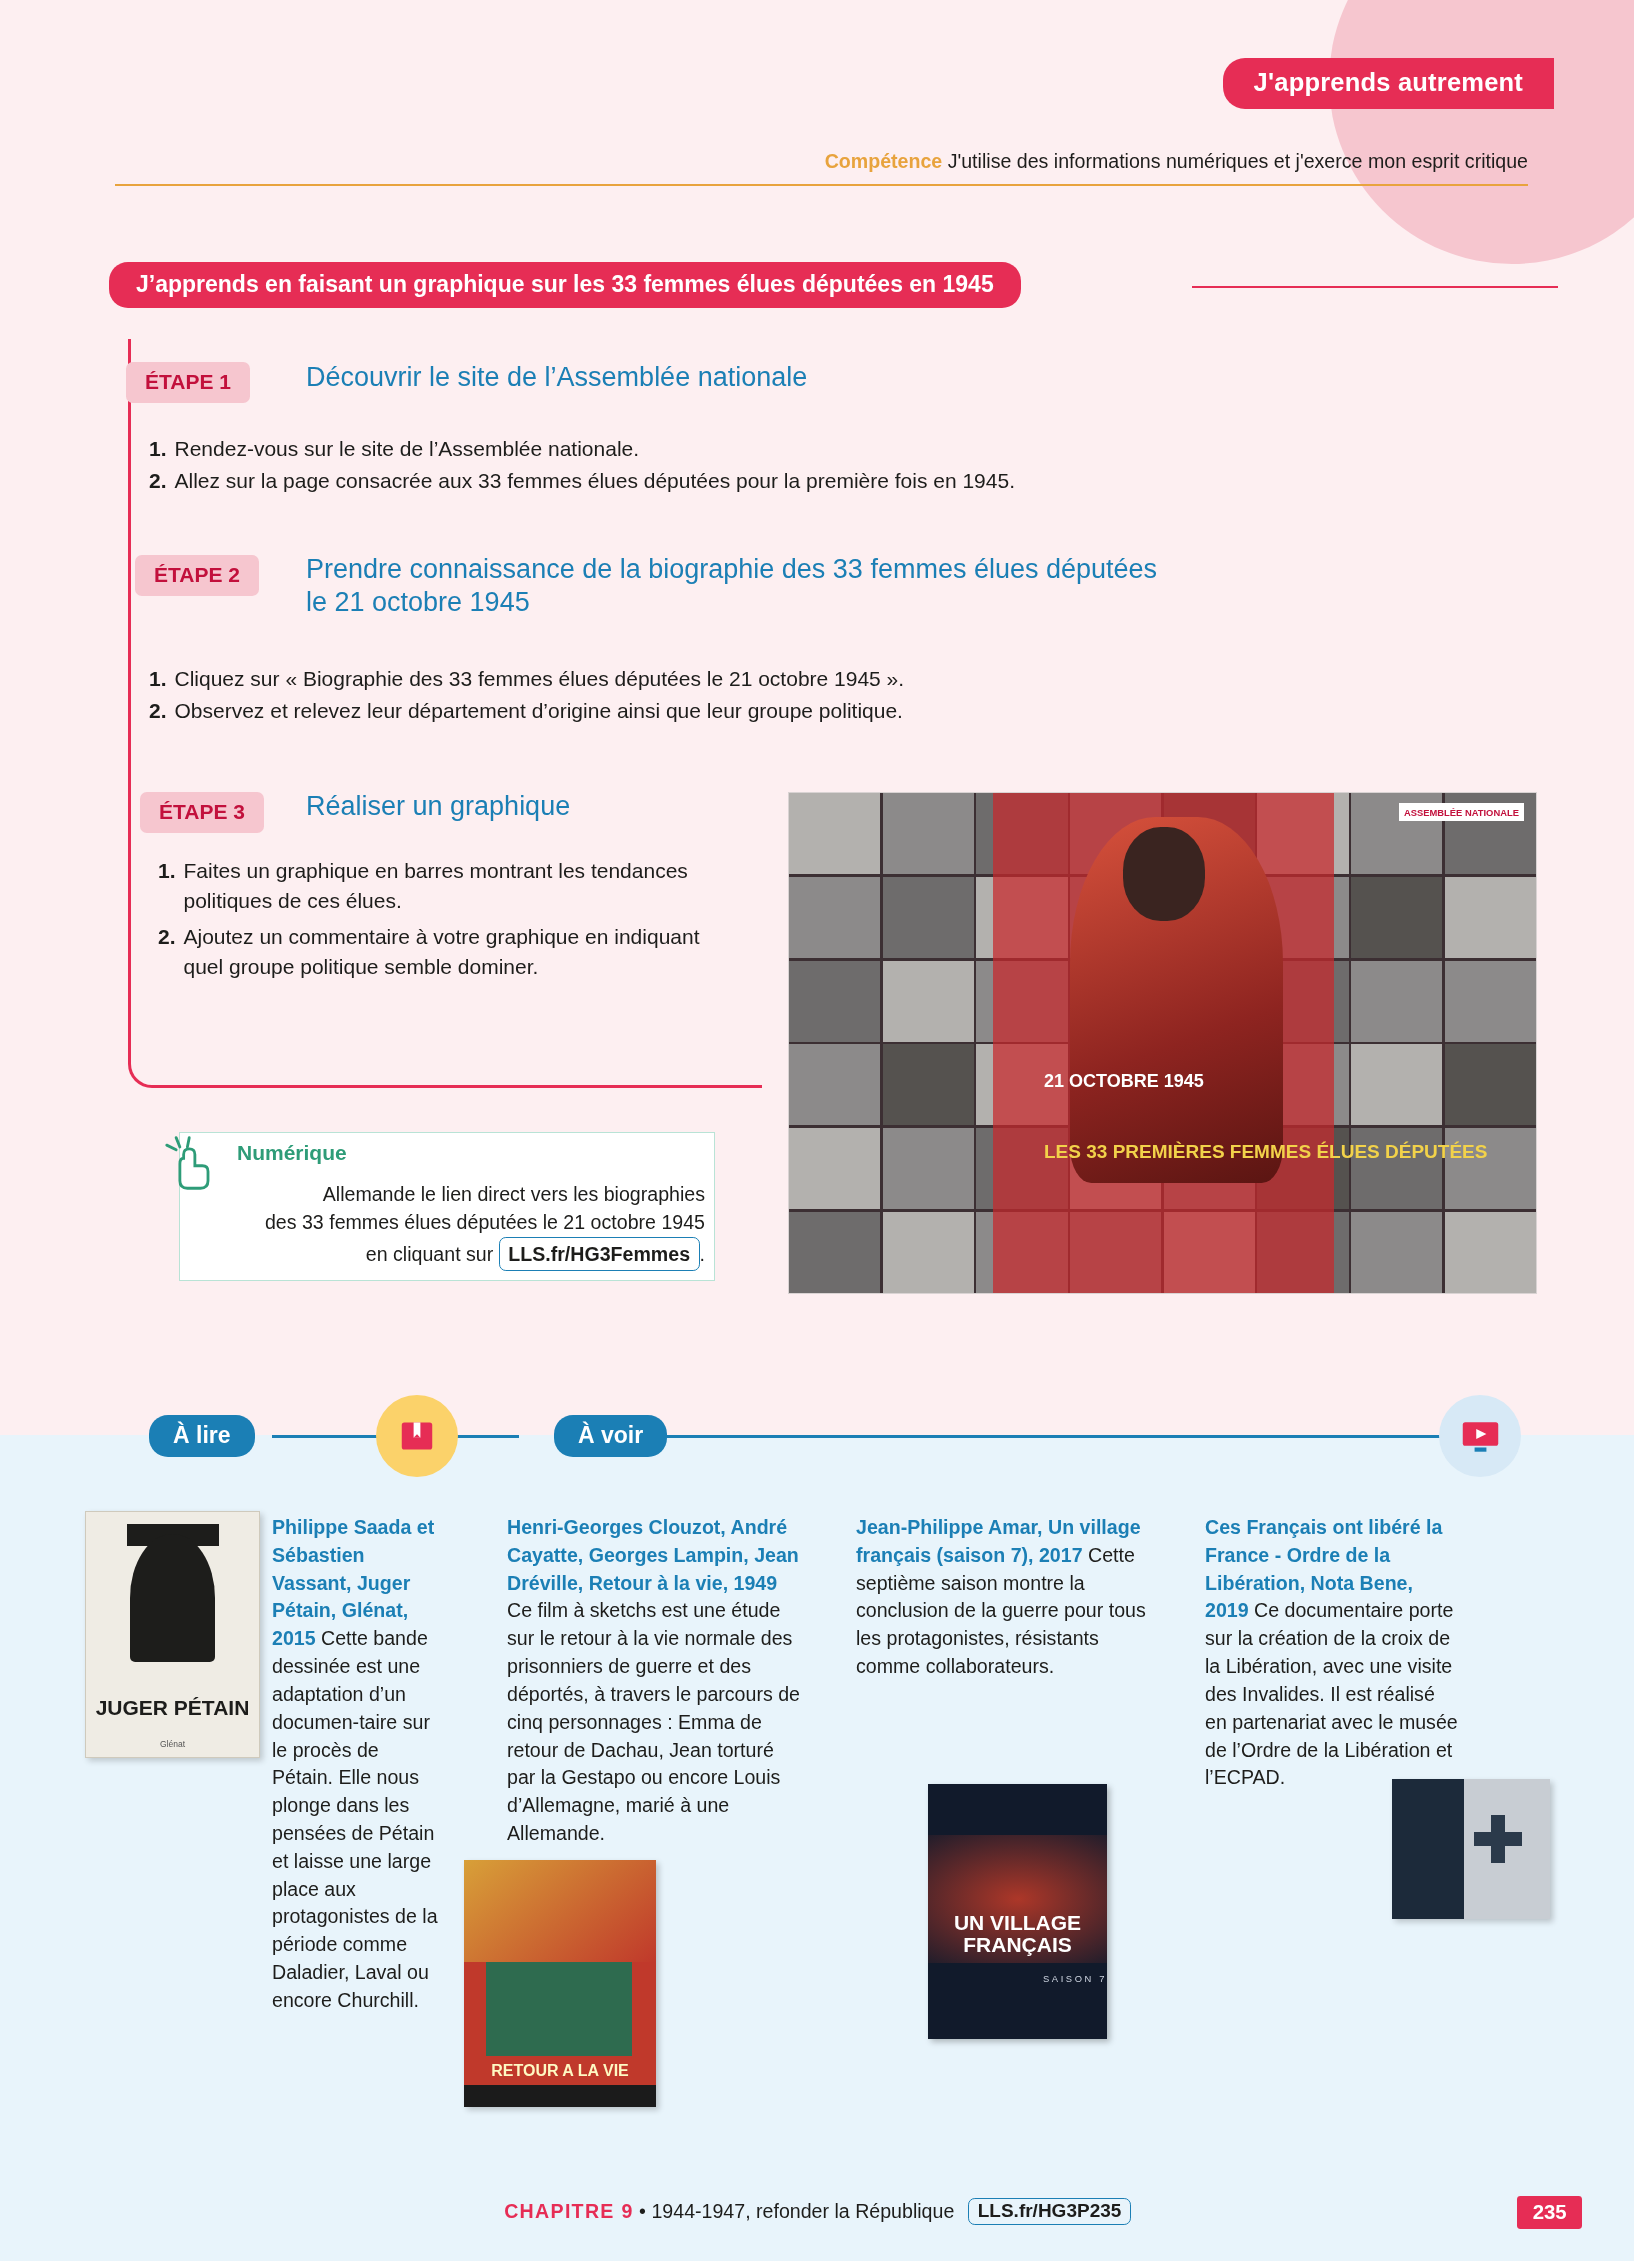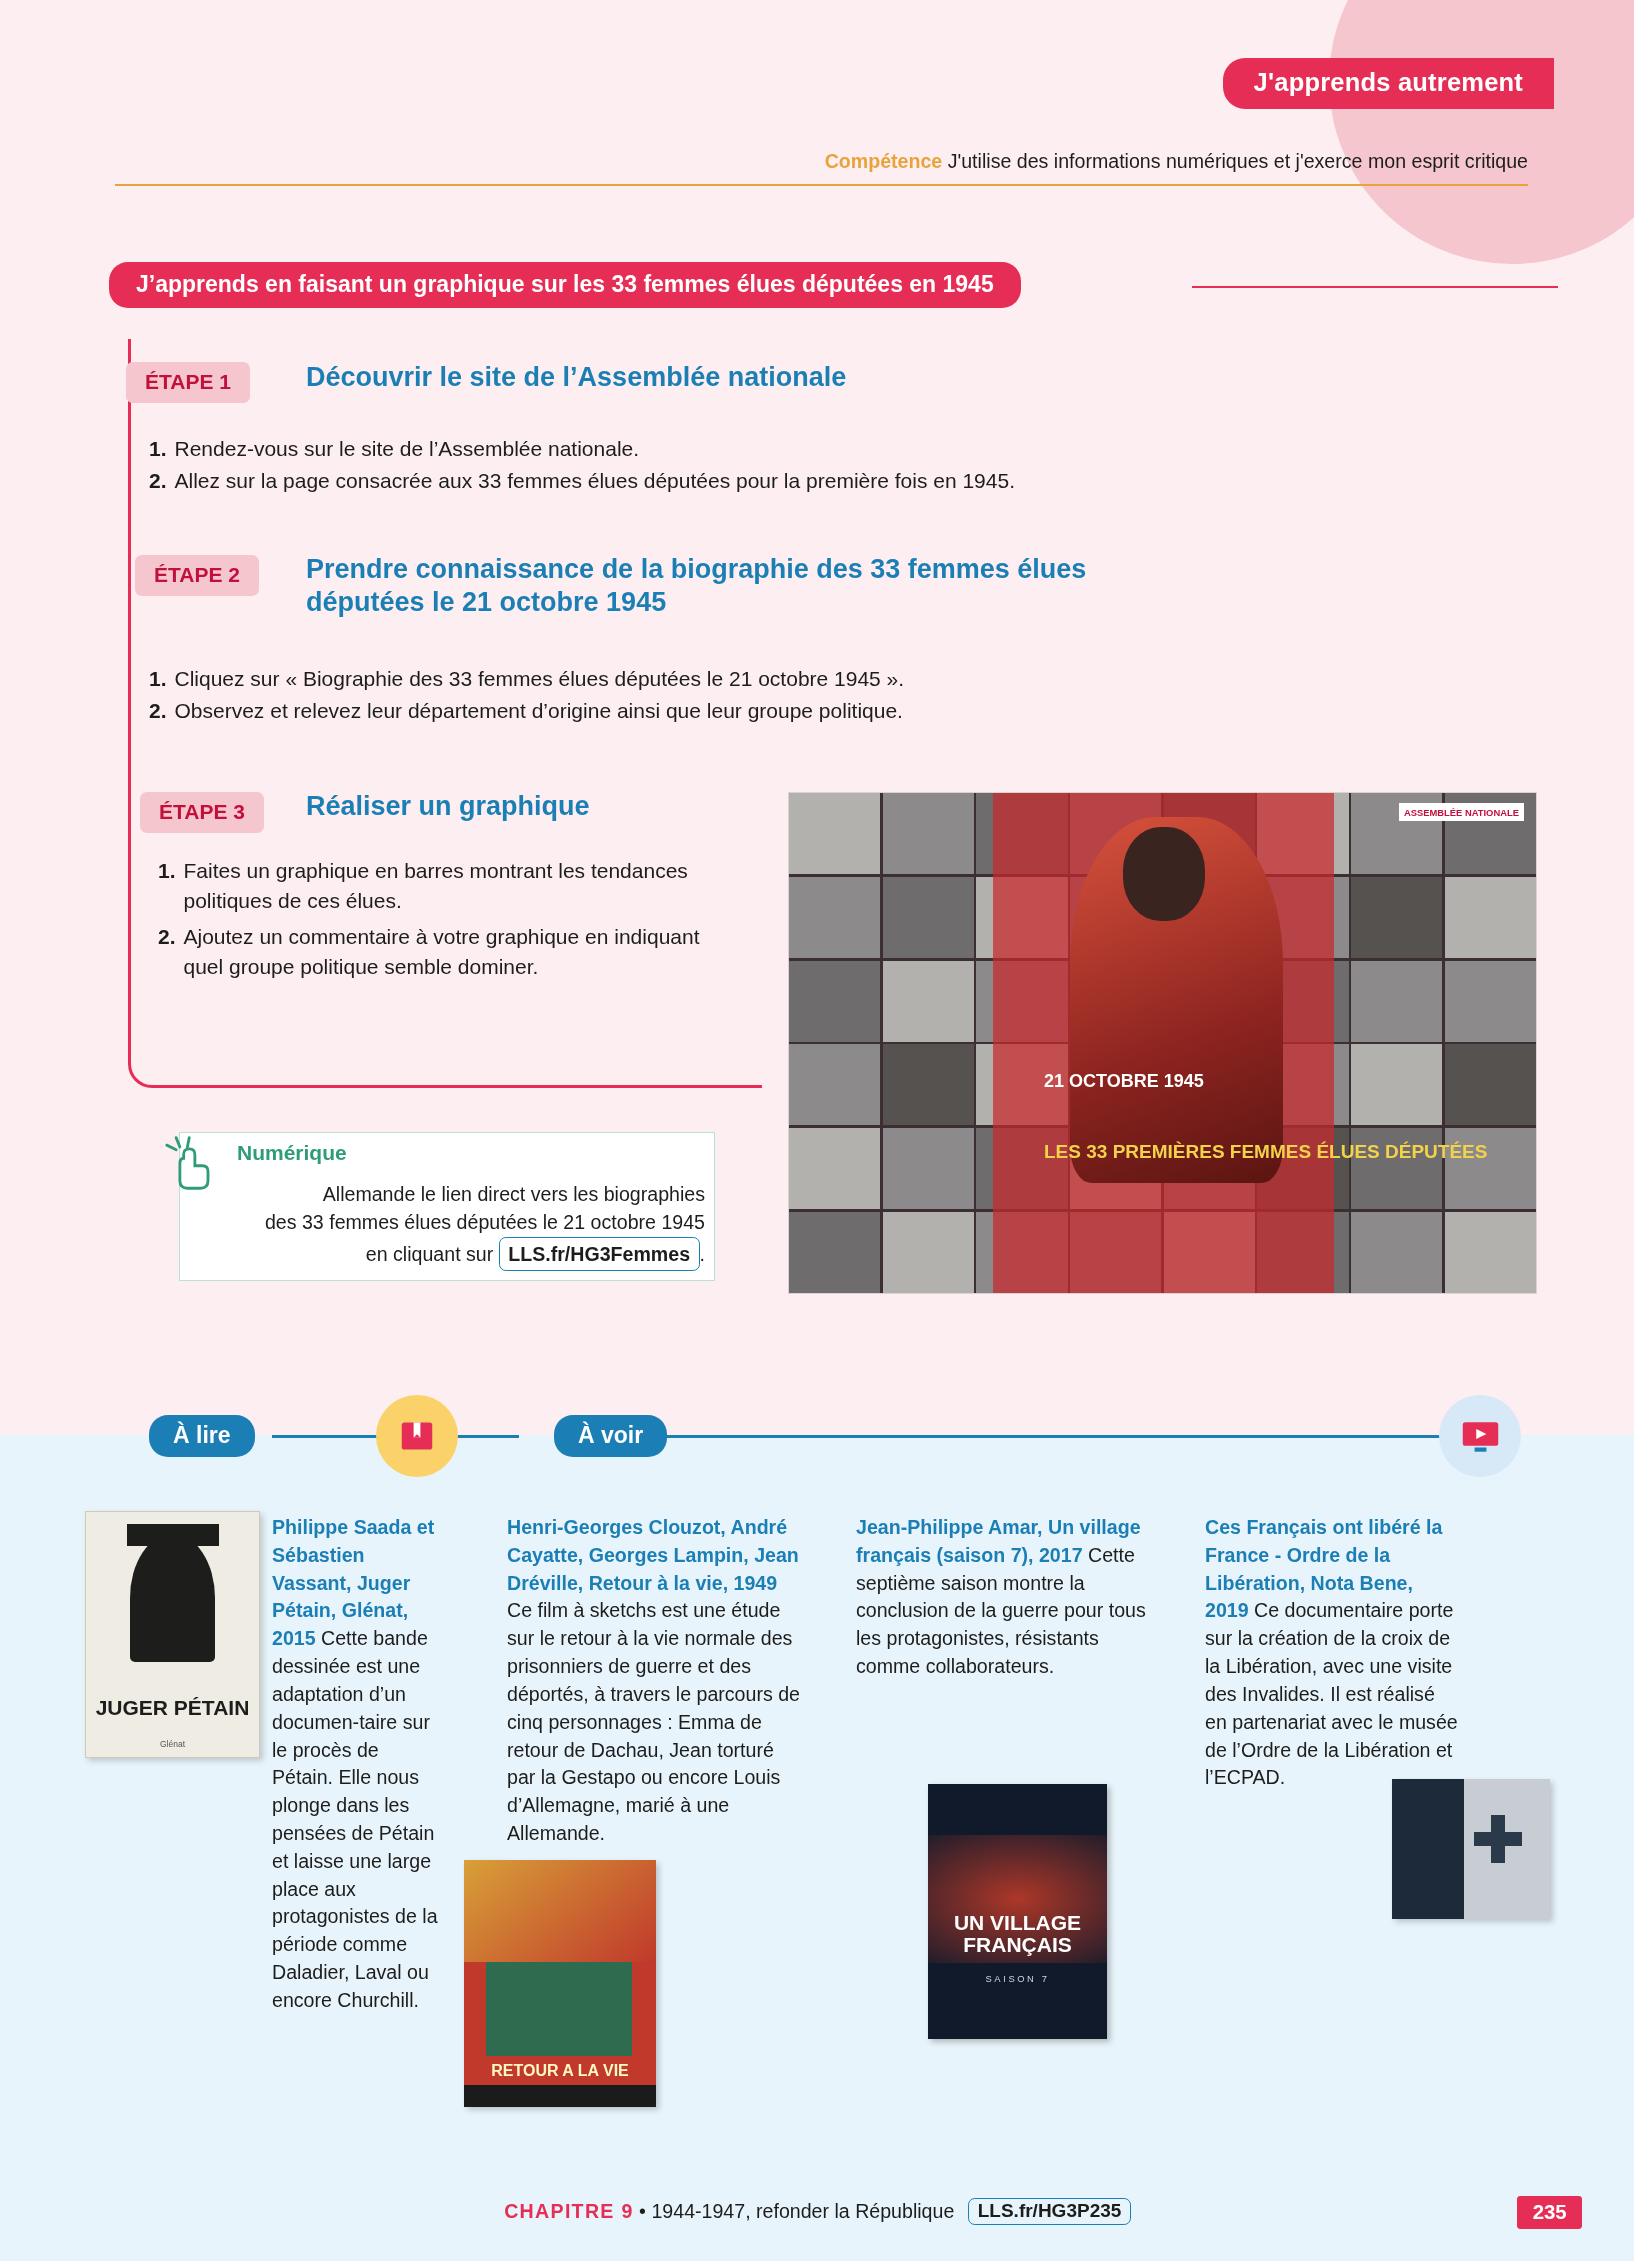--- a/index.html
+++ b/index.html
@@ -80,21 +80,21 @@
   .etape-tag {
     position:absolute;
     background:#f6c6cf; color:#c2103c;
     font-weight:bold; font-size:21px;
     padding:7.7px 19px 9.4px 19px;
     border-radius:6.8px;
     white-space:nowrap;
   }
   .etape-title {
     position:absolute;
-    color:#1b7fb5; font-weight:bold; font-size:27px;
+    color:#1b7fb5; font-weight:normal; font-size:27px;
     line-height:1.22;
   }
   .etape-list {
     position:absolute;
     font-size:21px; line-height:1.45;
   }
   .etape-list .li { display:flex; margin-bottom:1.7px; }
   .etape-list .num { font-weight:bold; min-width:25.5px; }
   .etape-list .txt { }
 
@@ -243,21 +243,21 @@
   }
   .dvd .glow {
     position:absolute; left:-25.5px; top:51px; width:230px; height:128px;
     background:radial-gradient(ellipse at center, rgba(200,60,40,0.85), rgba(17,26,43,0));
   }
   .dvd .ttl {
     position:absolute; left:0; right:0; top:128px; text-align:center;
     color:#fff; font-weight:bold; font-size:21px; line-height:1.05;
   }
   .dvd .sub {
-    position:absolute; left:0; right:0; top:189px; text-align:center;
+    position:absolute; left:0; right:0; top:189px; text-align:right;
     color:#cfd6e2; font-size:9.4px; letter-spacing:2.6px;
   }
 
   
   .nb-img {
     position:absolute; left:1392px; top:1779px; width:158px; height:140px;
     background:#c8cdd3; box-shadow:3.4px 3.4px 6px rgba(0,0,0,0.2);
     overflow:hidden;
   }
   .nb-img .dark {

